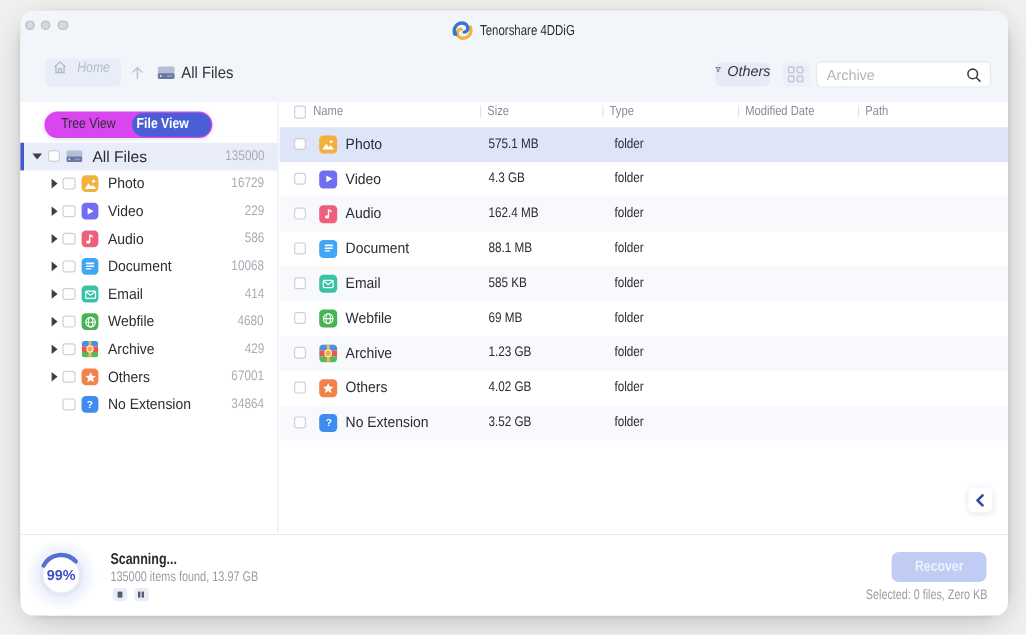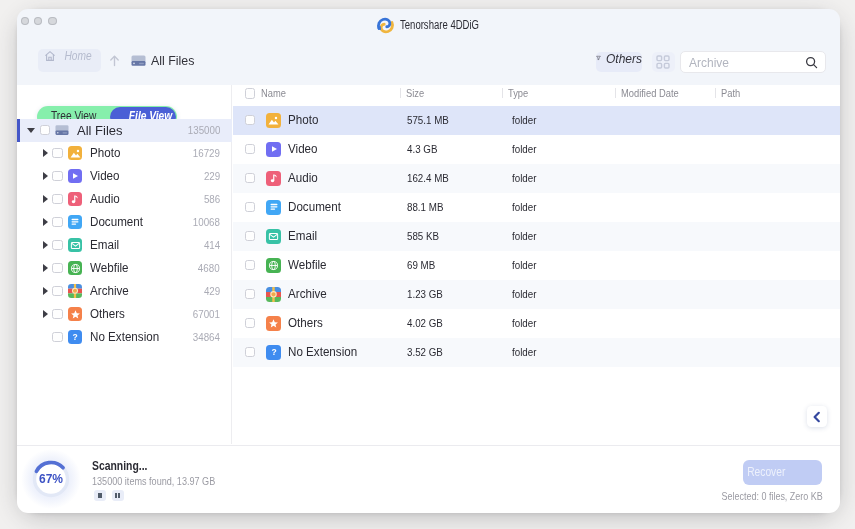--- a/index.html
+++ b/index.html
@@ -12,23 +12,23 @@
 .light { position:absolute; top:7.5px; width:8.5px; height:8.5px; border-radius:50%; background:#d6d8dc; box-shadow:inset 0 0 0 1px rgba(100,105,115,.25); }
 .logo-txt { position:absolute; left:383px; top:9px; height:14px; line-height:14px; font-size:12px; font-weight:500; color:#2c2c34; transform:scaleX(.795); transform-origin:left center; white-space:nowrap; }
 .tbtn { position:absolute; display:flex; align-items:flex-start; justify-content:center; border-radius:5px;font-style:italic; }
 .home { left:21px; top:40px; width:63px; height:23px; background:#e9edf7; color:#b5bbce; font-size:12px; gap:5px; justify-content:flex-start; padding-left:5px; }
 .allfiles { position:absolute; left:134px; top:40px; height:23px; line-height:23px; font-size:13.5px; font-weight:500; color:#32323a; transform:scaleX(.92); transform-origin:left center; }
 .filter { left:579px; top:42.5px; width:46px; height:20.5px; background:#e7ebf8; color:#32323a; font-size:12px; font-weight:500; gap:5px; border-radius:5px; }
 .search { position:absolute; left:663px; top:41.5px; width:146px; height:22.5px; background:#fff; border:1px solid #e8e8ec; border-radius:5px; }
 .search span { position:absolute; left:8px; top:4px; font-size:12px; color:#b2b5bf; }
 
 .side { position:absolute; left:0; top:76px; width:215px; height:359px; background:#fff; border-right:1px solid #ededf0; }
-.seg { position:absolute; left:20px; top:21px; width:140px; height:21.5px; background:#86efac; border-radius:11px; box-shadow:0 1px 5px rgba(40,60,120,.13); }
+.seg { position:absolute; left:20px; top:8px; width:140px; height:21.5px; background:#d946ef; border-radius:11px; box-shadow:0 1px 5px rgba(40,60,120,.13); }
 .seg .tv { position:absolute; left:0; top:0; width:73px; height:21.5px; text-align:center; line-height:21.5px; font-size:12px; color:#2f2f37; }
-.seg .fv { position:absolute; left:73px; top:1px; width:66px; height:19.5px; background:#4a5fd6; border-radius:10px; text-align:right; line-height:19.5px; font-size:12px; font-weight:700; color:#fff;font-style:italic; }
+.seg .fv { position:absolute; left:73px; top:1px; width:66px; height:19.5px; background:#4a5fd6; border-radius:10px; text-align:left; line-height:19.5px; font-size:12px; font-weight:700; color:#fff; }
 .tree { position:absolute; left:0; top:33.5px; width:215px; }
 .trow { position:relative; height:23px; width:215px; }
 .trow.sel { background:#e9edfa; }
 .selbar { position:absolute; left:0; top:0; width:3px; height:23px; background:#4557c8; }
 .car-d { position:absolute; left:9.5px; top:9.5px; width:0; height:0; border-left:4px solid transparent; border-right:4px solid transparent; border-top:5px solid #3e3e46; }
 .car-r { position:absolute; left:26px; top:7.5px; width:0; height:0; border-top:4px solid transparent; border-bottom:4px solid transparent; border-left:5px solid #3e3e46; }
 .cb { position:absolute; width:10.5px; height:10.5px; border:1px solid #cfd0d8; border-radius:2.5px; background:#fefefe; top:6px; }
 .trow .cb0 { left:22.5px; }
 .trow .cb1 { left:35px; }
 .ticon { position:absolute; top:4.5px; }
@@ -63,21 +63,21 @@
 .rsize { position:absolute; left:174px; top:0; height:29px; line-height:29px; font-size:11.5px; color:#2b2b33; transform:scaleX(.85); transform-origin:left center; white-space:nowrap; }
 .rtype { position:absolute; left:279px; top:0; height:29px; line-height:29px; font-size:11.5px; color:#2b2b33; transform:scaleX(.85); transform-origin:left center; }
 .collapse { position:absolute; left:790px; top:397px; width:20px; height:21px; background:#fff; border-radius:4.5px; box-shadow:0 1px 5px rgba(40,60,120,.16); display:flex; align-items:center; justify-content:center; }
 
 .foot { position:absolute; left:0; top:435.5px; width:823px; height:68.5px; background:#fff; border-top:1px solid #ebebef; border-radius:0 0 11px 11px; }
 .glow { position:absolute; left:4px; top:3px; width:60px; height:60px; border-radius:50%; background:radial-gradient(closest-side, rgba(105,135,225,.25), rgba(105,135,225,.10) 68%, transparent 100%); }
 .pct { position:absolute; left:12px; top:11px; width:44px; height:44px; text-align:center; line-height:44px; font-size:12px; font-weight:700; color:#3c52c4; }
 .scan-t { position:absolute; left:75px; top:12px; font-size:13px; font-weight:600; color:#2b2b33; transform:scaleX(.8); transform-origin:left center; white-space:nowrap; }
 .scan-s { position:absolute; left:75px; top:29px; font-size:11.5px; color:#9b9ba3; transform:scaleX(.79); transform-origin:left center; white-space:nowrap; }
 .mbtn { position:absolute; top:44.5px; width:12px; height:11px; background:#e9edf8; border-radius:3px; display:flex; align-items:center; justify-content:center; }
-.recover { position:absolute; left:726px; top:14px; width:79px; height:25px; background:#c0ccf4; border-radius:6px; line-height:25px; font-size:12.5px; font-weight:400; color:#edf1fc; }
+.recover { position:absolute; left:726px; top:14px; width:79px; height:25px; background:#c0ccf4; border-radius:6px; text-align:center; line-height:25px; font-size:12.5px; font-weight:700; color:#edf1fc; }
 .selinfo { position:absolute; right:17px; top:44.5px; font-size:11.5px; color:#9b9ba3; transform:scaleX(.78); transform-origin:right center; white-space:nowrap; }
 </style>
 </head>
 <body>
 <div class="win">
   <div class="top">
     <div class="light" style="left:3.8px"></div>
     <div class="light" style="left:16.8px"></div>
     <div class="light" style="left:31px"></div>
     <svg class="abs" style="left:358px;top:6px" width="21" height="21" viewBox="0 0 21 21">
@@ -437,21 +437,21 @@
         <path d="M8.8 2.8 L4.6 7 L8.8 11.2"></path>
       </svg>
   </div>
 
   <div class="foot">
     <div class="glow"></div>
     <svg class="abs" style="left:12px;top:11px" width="44" height="44" viewBox="0 0 44 44">
       <circle cx="22" cy="22" r="16.5" fill="#fff" stroke="#e2e8f6" stroke-width="3.4"></circle>
       <path d="M7.4 14.3 A16.5 16.5 0 0 1 34.1 10.8" fill="none" stroke="#5470d4" stroke-width="3.6" stroke-linecap="round"></path>
     </svg>
-    <div class="pct">67%</div>
+    <div class="pct">99%</div>
     <div class="scan-t">Scanning...</div>
     <div class="scan-s">135000 items found, 13.97 GB</div>
     <div class="mbtn" style="left:77px">
         <div style="width:4.5px;height:4.5px;background:#525c6a"></div>
       </div>
     <div class="mbtn" style="left:94.5px">
         <div style="width:1.8px;height:5.5px;background:#525c6a;margin-right:1.8px"></div>
         <div style="width:1.8px;height:5.5px;background:#525c6a"></div>
       </div>
     <div class="recover"><span style="display:inline-block;transform:scaleX(.82)">Recover</span></div>

